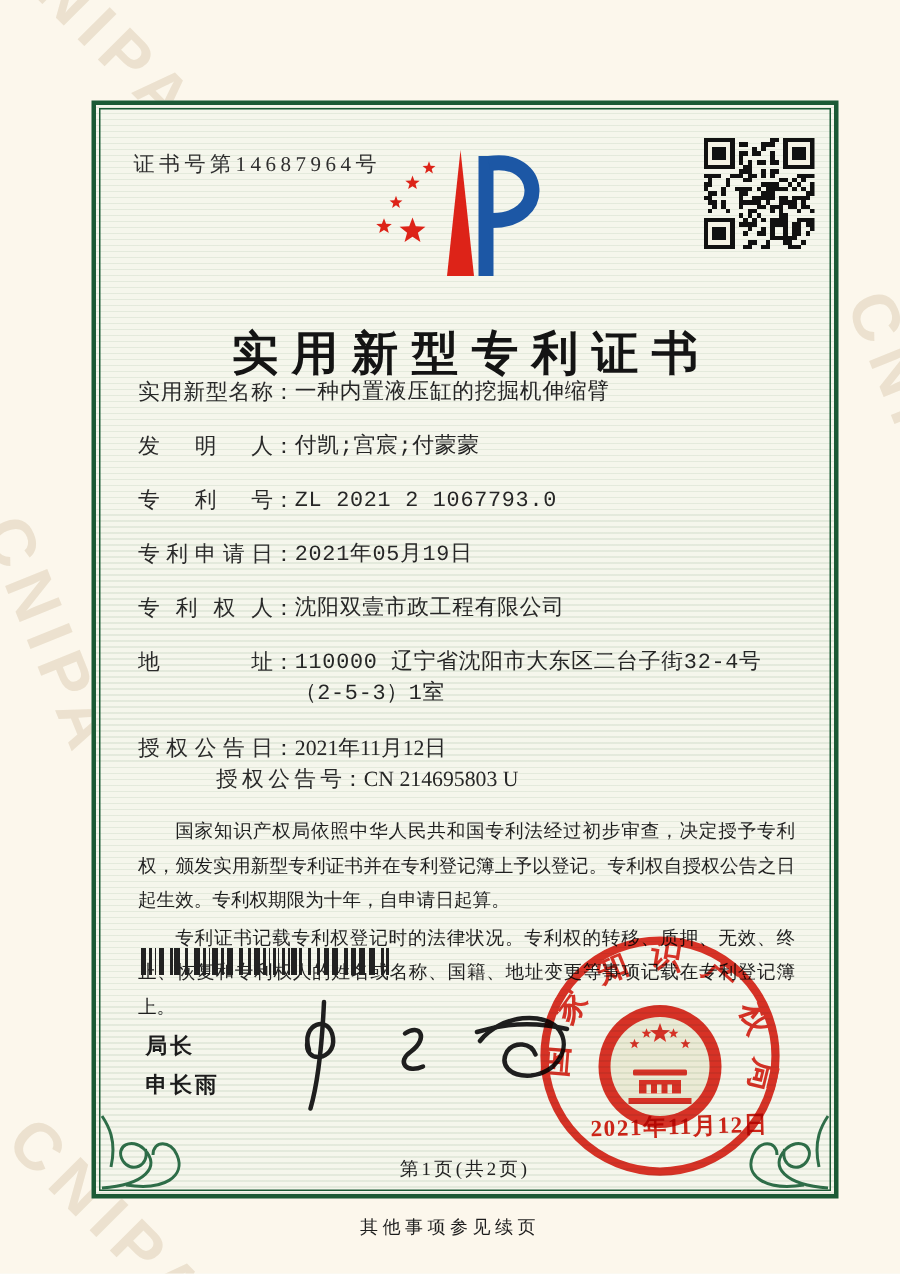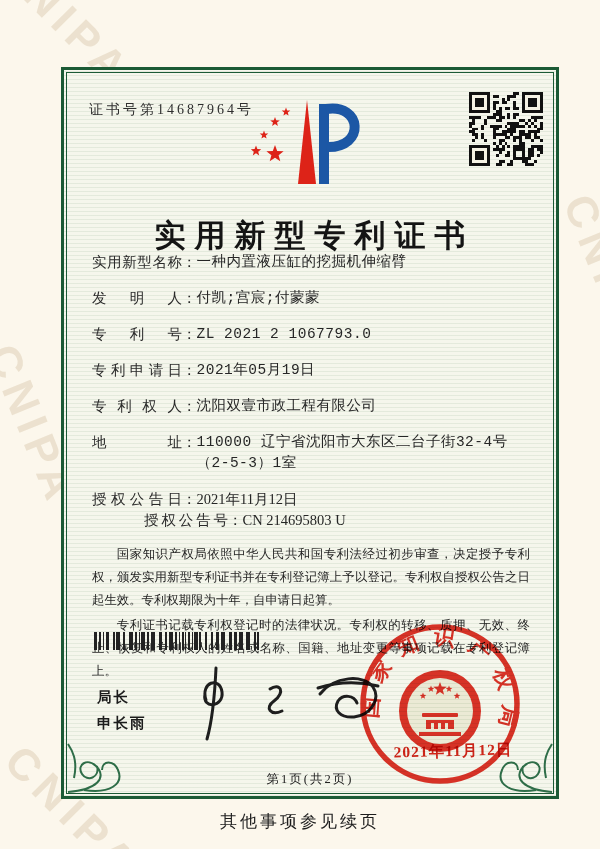--- a/index.html
+++ b/index.html
@@ -57,21 +57,21 @@
   .signer div{margin-bottom:7px;letter-spacing:2px;}
   .signature{position:absolute;left:108px;top:592px;}
 
   .seal{position:absolute;left:291px;top:549px;width:170px;height:170px;mix-blend-mode:multiply;opacity:0.93;}
   .seal-date{
     position:absolute;left:304px;top:671px;width:170px;text-align:center;
     font-size:15.5px;font-weight:bold;color:#d8261a;letter-spacing:1px;
     transform:rotate(-1.5deg);mix-blend-mode:multiply;
   }
   .pagination{position:absolute;bottom:8px;left:0;width:100%;text-align:center;font-size:12.5px;letter-spacing:2px;color:#222;}
-  .footer-note{position:absolute;top:810px;left:0;width:100%;text-align:center;font-size:17px;letter-spacing:3px;color:#1d1d1d;}
+  .footer-note{position:absolute;top:810px;left:0;width:100%;text-align:center;font-size:12px;letter-spacing:3px;color:#1d1d1d;}
   .flourish{position:absolute;bottom:2px;}
   .fl-r{right:2px;}
   .fl-l{left:2px;transform:scaleX(-1);}
 </style>
 </head>
 <body>
 
 <div class="watermark wm1">CNIPA</div>
 <div class="watermark wm2">CNIPA</div>
 <div class="watermark wm3">CNIPA</div>

